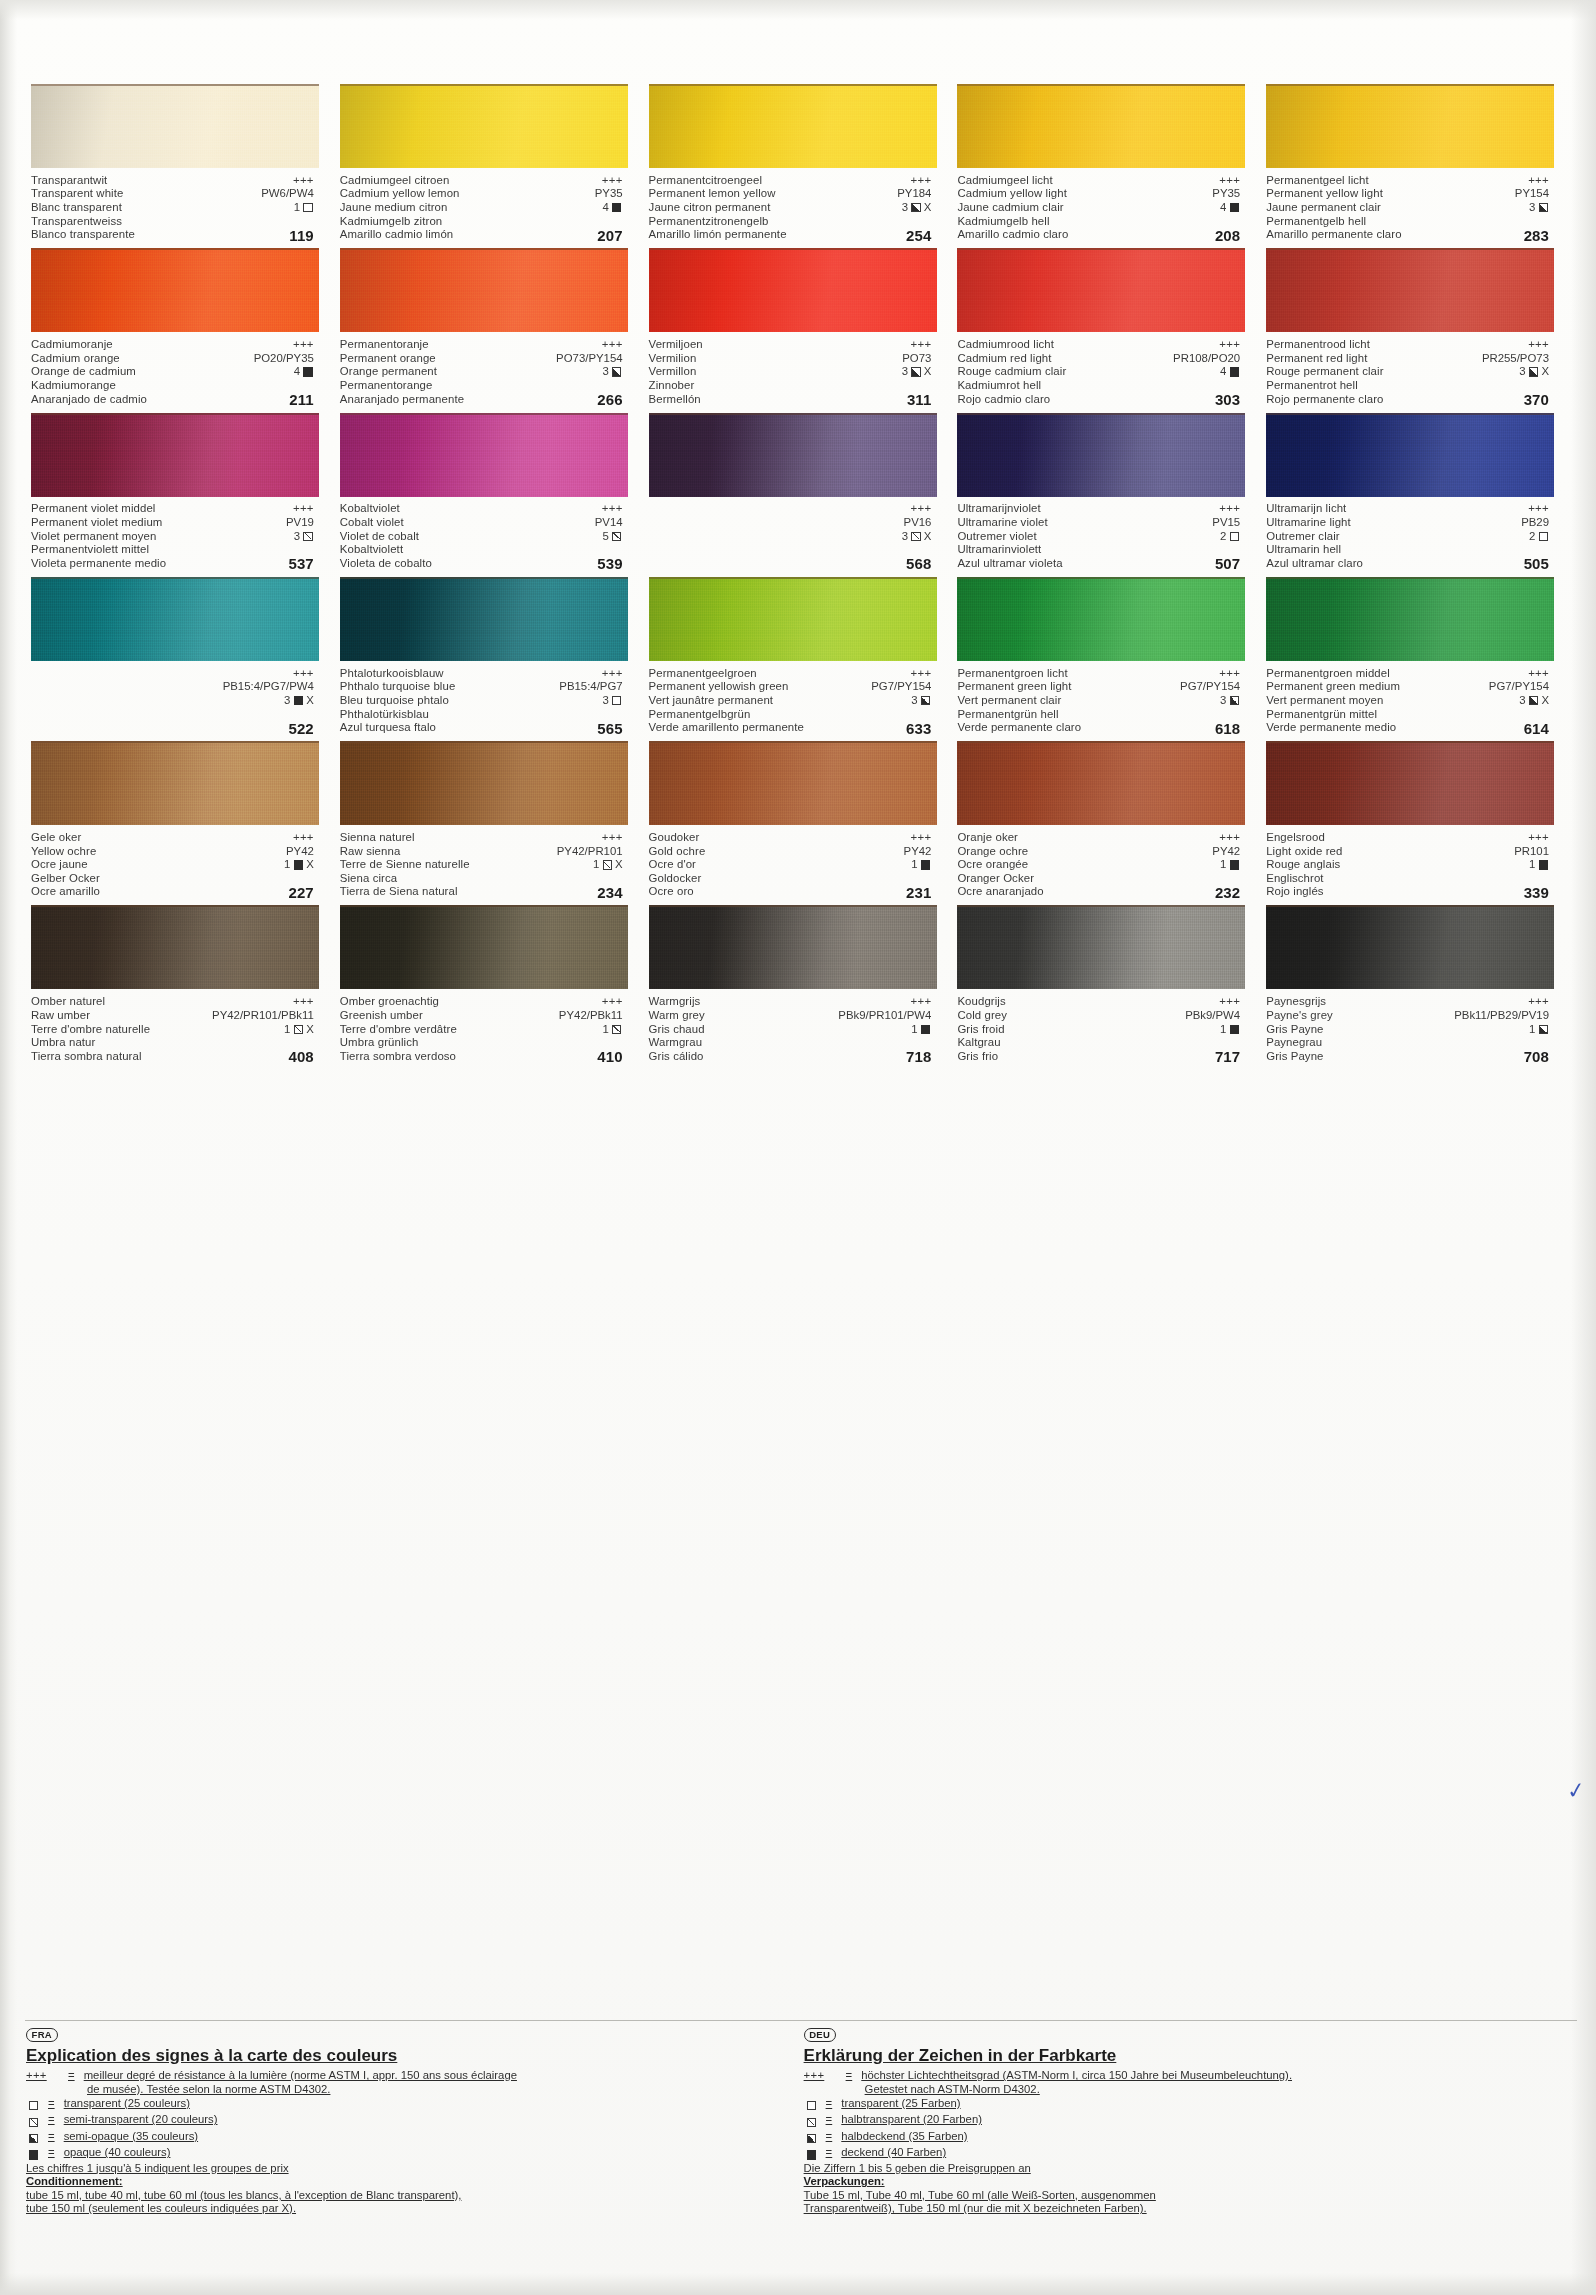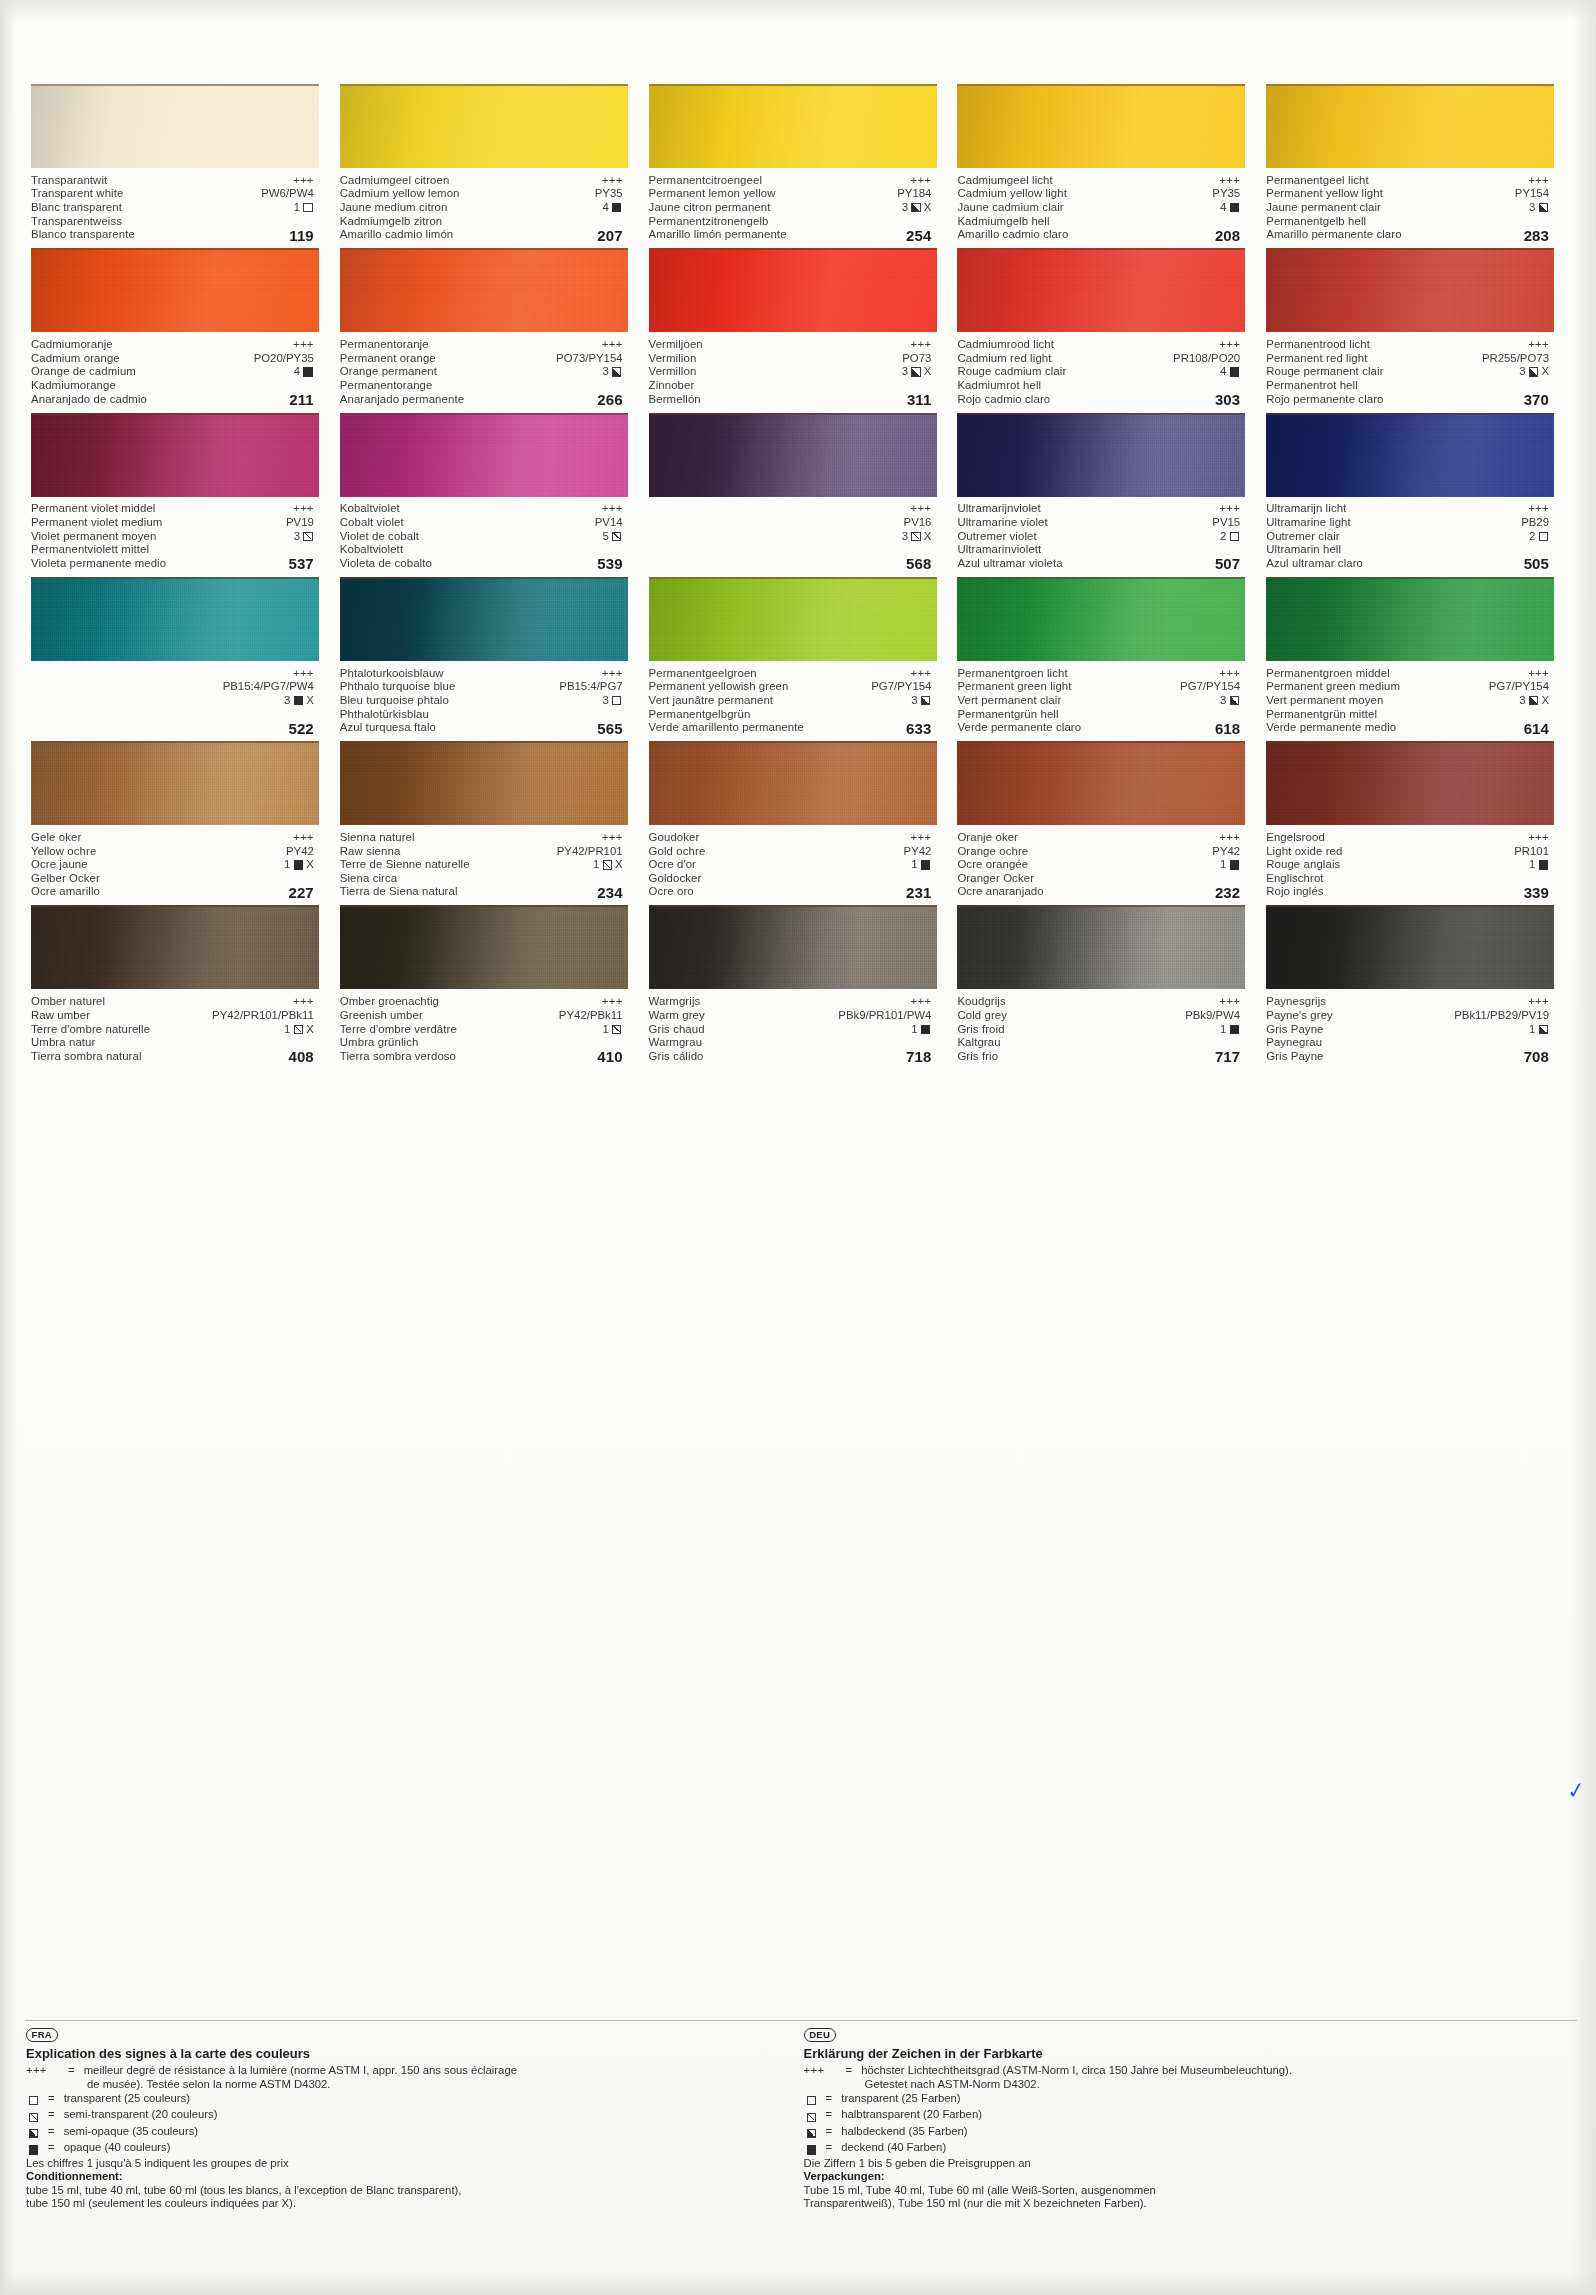--- a/index.html
+++ b/index.html
@@ -105,35 +105,35 @@
   .g.opaque{border:1px solid #2b2b2b;background:#2b2b2b;}
   .xmark{margin-left:2px;}
 
   
   .legend{
     position:absolute;
     left:26px;top:2028px;
     width:1550px;
     display:flex;
   }
-  .legcol{width:775px;box-sizing:border-box;padding-right:26px;}
+  .legcol{width:775px;box-sizing:border-box;padding-right:26px;text-decoration:underline;}
   .legcol.de{padding-left:2.6px;}
   .lang{
     display:inline-block;
     border:1.3px solid #2b2b2b;
     border-radius:11.8px;
     font-size:9.5px;
     font-weight:bold;
     padding:0.7px 4.6px 1.3px 4.6px;
     line-height:9.2px;
     letter-spacing:0.3px;
     color:#1d1d1d;
     margin-bottom:3.3px;
   }
-  .legtitle{font-size:13px;font-weight:bold;color:#1d1d1d;margin:1.3px 0 2px 0;}
+  .legtitle{font-size:17px;font-weight:bold;color:#1d1d1d;margin:1.3px 0 2px 0;}
   .legline{font-size:11.3px;line-height:13.5px;color:#2f2f2f;}
   .legline.ind{padding-left:61px;}
   .legrow{display:flex;font-size:11.3px;line-height:14.4px;color:#2f2f2f;align-items:flex-start;}
   .legrow .sym{width:22px;flex:0 0 22px;padding-top:2px;}
   .legrow .eq{width:15.7px;flex:0 0 15.7px;}
   .legrow .txt{flex:1;}
   .legrow.plus .sym{letter-spacing:0.3px;width:42px;flex:0 0 42px;font-size:11.3px;padding-top:0;}
   .bold{font-weight:bold;color:#1d1d1d;}
   .hr-top{position:absolute;left:25px;right:19.6px;top:2020px;height:0.7px;background:#b9b9b4;}
   .checkmark{position:absolute;right:11.8px;top:1778px;color:#3a56b8;font-size:22px;transform:rotate(-8deg);}

